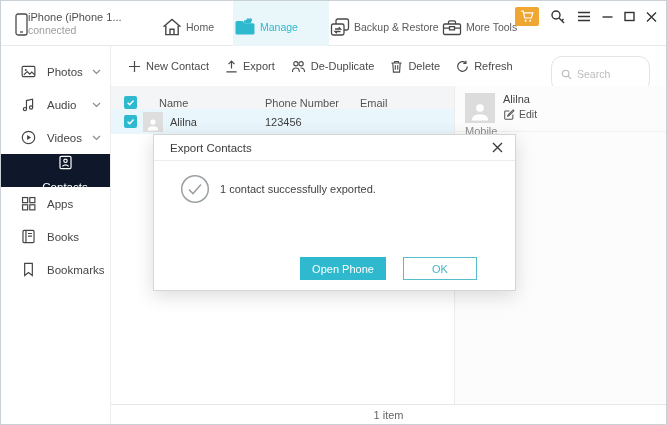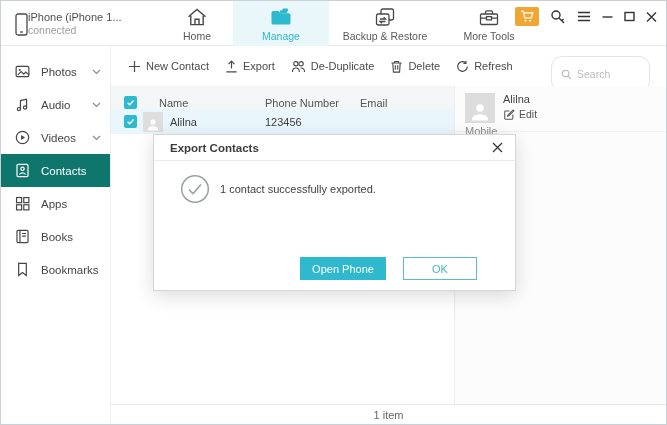--- a/index.html
+++ b/index.html
@@ -8,39 +8,39 @@
   .window{ position:relative; width:667px; height:425px; background:#fff;
            border:1px solid #c9d1d6; overflow:hidden; }
 
   
   .titlebar{ position:absolute; left:0; top:0; right:0; height:45px; background:#fff;
              border-bottom:1px solid #e9e9e9; z-index:5; }
   .device{ position:absolute; left:14px; top:10px; display:flex; gap:0; align-items:flex-end; }
   .device-name{ font-size:11px; color:#4f4f4f; }
   .device-status{ font-size:10.5px; color:#9d9d9d; margin-top:1px; }
   .top-tabs{ position:absolute; left:160px; top:0; height:45px; display:flex; }
-  .top-tab{ height:45px; display:flex; flex-direction:column; align-items:center;
+  .top-tab{ height:45px; display:flex; align-items:center;
             justify-content:flex-start; padding-top:6px; gap:3px; cursor:default; }
   .top-tab .tab-label{ font-size:10.5px; color:#5a5a5a; }
   .top-tab.t-home{ width:72px; }
   .top-tab.t-manage{ width:96px; background:#e9f6fa; }
   .top-tab.t-manage .tab-label{ color:#2fb9ce; }
   .top-tab.t-backup{ width:112px; }
   .top-tab.t-more{ width:96px; }
   .win-controls{ position:absolute; right:9px; top:6px; display:flex; align-items:center; gap:11px; }
   .cart-btn{ width:24px; height:19px; background:#efa632; border-radius:2px;
              display:flex; align-items:center; justify-content:center; }
 
   
   .sidebar{ position:absolute; left:0; top:45px; width:110px; bottom:0; background:#fff;
             border-right:1px solid #ededed; padding-top:9px; }
-  .side-item{ height:33px; display:flex; align-items:center; gap:10px; padding-left:13px;
+  .side-item{ height:33px; display:flex; align-items:center; gap:10px; padding-left:19px;
               font-size:11.5px; color:#454545; position:relative; cursor:default; }
   .side-item .chev{ position:absolute; right:9px; top:14px; }
-  .side-item.active{ background:#0f766e; color:#fff; }
+  .side-item.active{ background:#0f172a; color:#fff;flex-direction:column; }
 
   
   .toolbar{ position:absolute; left:110px; top:45px; right:0; height:40px; background:#fff;
             display:flex; align-items:center; padding-left:9px; }
   .tool-btn{ display:flex; align-items:center; gap:5px; font-size:11px; color:#4a4a4a;
              padding:4px 8px; background:none; border:none; cursor:default;
              font-family:"Liberation Sans",sans-serif; }
   .search-box{ position:absolute; right:16px; top:10px; width:99px; height:36px;
                border:1px solid #e4e4e4; border-radius:11px; display:flex; align-items:center;
                gap:5px; padding:0 9px; background:#fff; }
@@ -75,21 +75,21 @@
 
   
   .statusbar{ position:absolute; left:110px; right:0; bottom:0; height:20px; background:#fff;
               border-top:1px solid #e7e7e7; display:flex; align-items:center; justify-content:center;
               font-size:11px; color:#666; z-index:4; }
 
   
   .dialog{ position:absolute; left:152px; top:133px; width:363px; height:157px; background:#fff;
            border:1px solid #d6d6d6; box-shadow:0 5px 18px rgba(0,0,0,.14); z-index:10; }
   .dialog-header{ height:26px; border-bottom:1px solid #ececec; display:flex; align-items:center;
-                  justify-content:space-between; padding:0 10px 0 16px;font-weight:bold; }
+                  justify-content:space-between; padding:0 10px 0 16px; }
   .dialog-title{ font-size:11.5px; color:#3c3c3c; }
   .dialog-close{ background:none; border:none; cursor:default; display:flex; padding:2px; }
   .result-circle{ position:absolute; left:26px; top:39px; }
   .dialog-message{ position:absolute; left:66px; top:48px; font-size:11px; color:#3f3f3f; }
   .btn{ position:absolute; top:122px; height:23px; font-size:11px; cursor:default;
         font-family:"Liberation Sans",sans-serif; }
   .btn-primary{ left:146px; width:86px; background:#2fb9ce; color:#fff; border:1px solid #2fb9ce; }
   .btn-secondary{ left:249px; width:74px; background:#fff; color:#4ab4c6; border:1px solid #57bccd; }
 
   svg{ display:block; }

